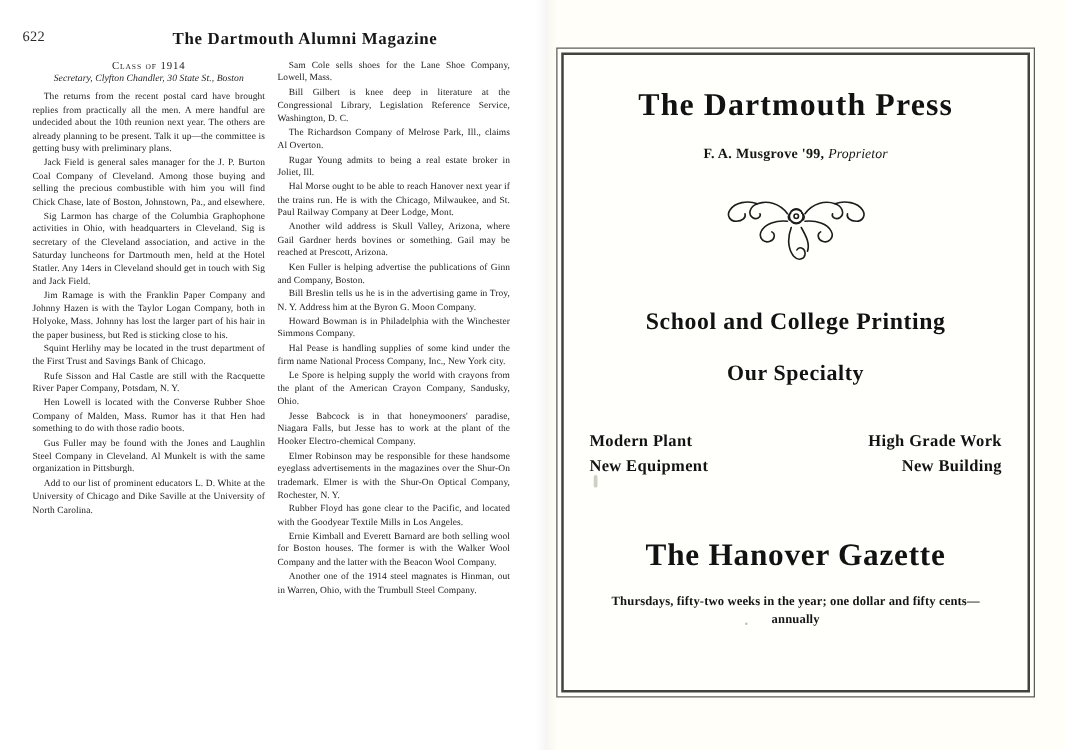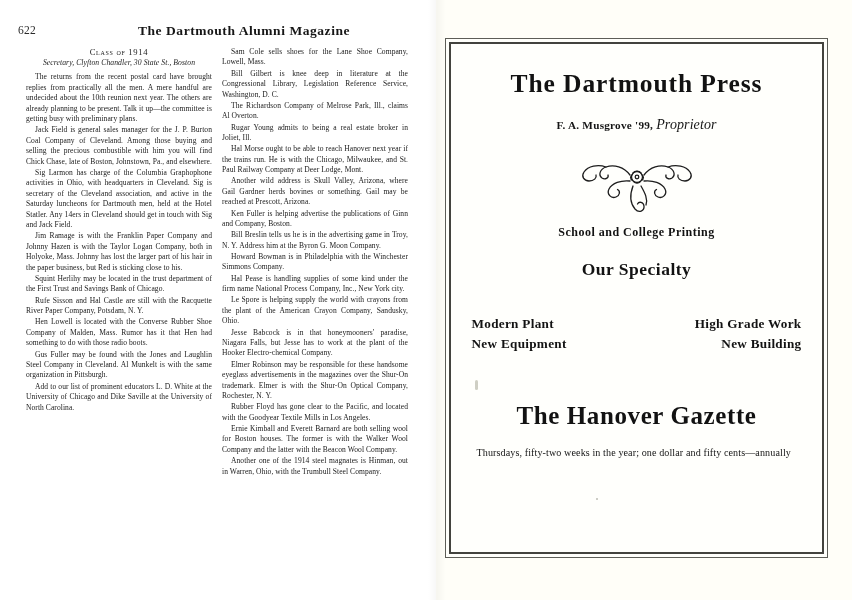--- a/index.html
+++ b/index.html
@@ -130,33 +130,33 @@
     margin-top: 18px;
     font-size: 11.2px;
     font-weight: bold;
     letter-spacing: 0.25px;
     color: #151515;
     text-align: center;
   }
   #proprietor-line .role {
     font-weight: normal;
     font-style: italic;
-    font-size: 14px;
+    font-size: 11px;
     letter-spacing: 0.1px;
   }
 
   #ornament {
     margin-top: 22px;
     width: 118px;
     height: 62px;
   }
 
   #specialty-1 {
-    margin-top: 8px;
-    font-size: 12px;
+    margin-top: 34px;
+    font-size: 19px;
     font-weight: bold;
     letter-spacing: 0.5px;
     color: #121212;
     text-align: center;
   }
   #specialty-2 {
     margin-top: 19px;
     font-size: 17.5px;
     font-weight: bold;
     letter-spacing: 0.5px;
@@ -185,25 +185,25 @@
     font-size: 25px;
     font-weight: bold;
     letter-spacing: 0.6px;
     color: #121212;
     text-align: center;
   }
   #gazette-terms {
     margin-top: 16px;
     width: 320px;
     font-size: 10.1px;
-    font-weight: normal;
+    font-weight: bold;
     line-height: 13.5px;
     letter-spacing: 0.1px;
     color: #151515;
-    text-align: left;
+    text-align: center;
   }
 
   
   #gutter {
     position: absolute;
     left: 428px; top: 0;
     width: 18px; height: 600px;
     background: linear-gradient(to right, rgba(0,0,0,0.00), rgba(0,0,0,0.035), rgba(0,0,0,0.00));
     pointer-events: none;
   }

